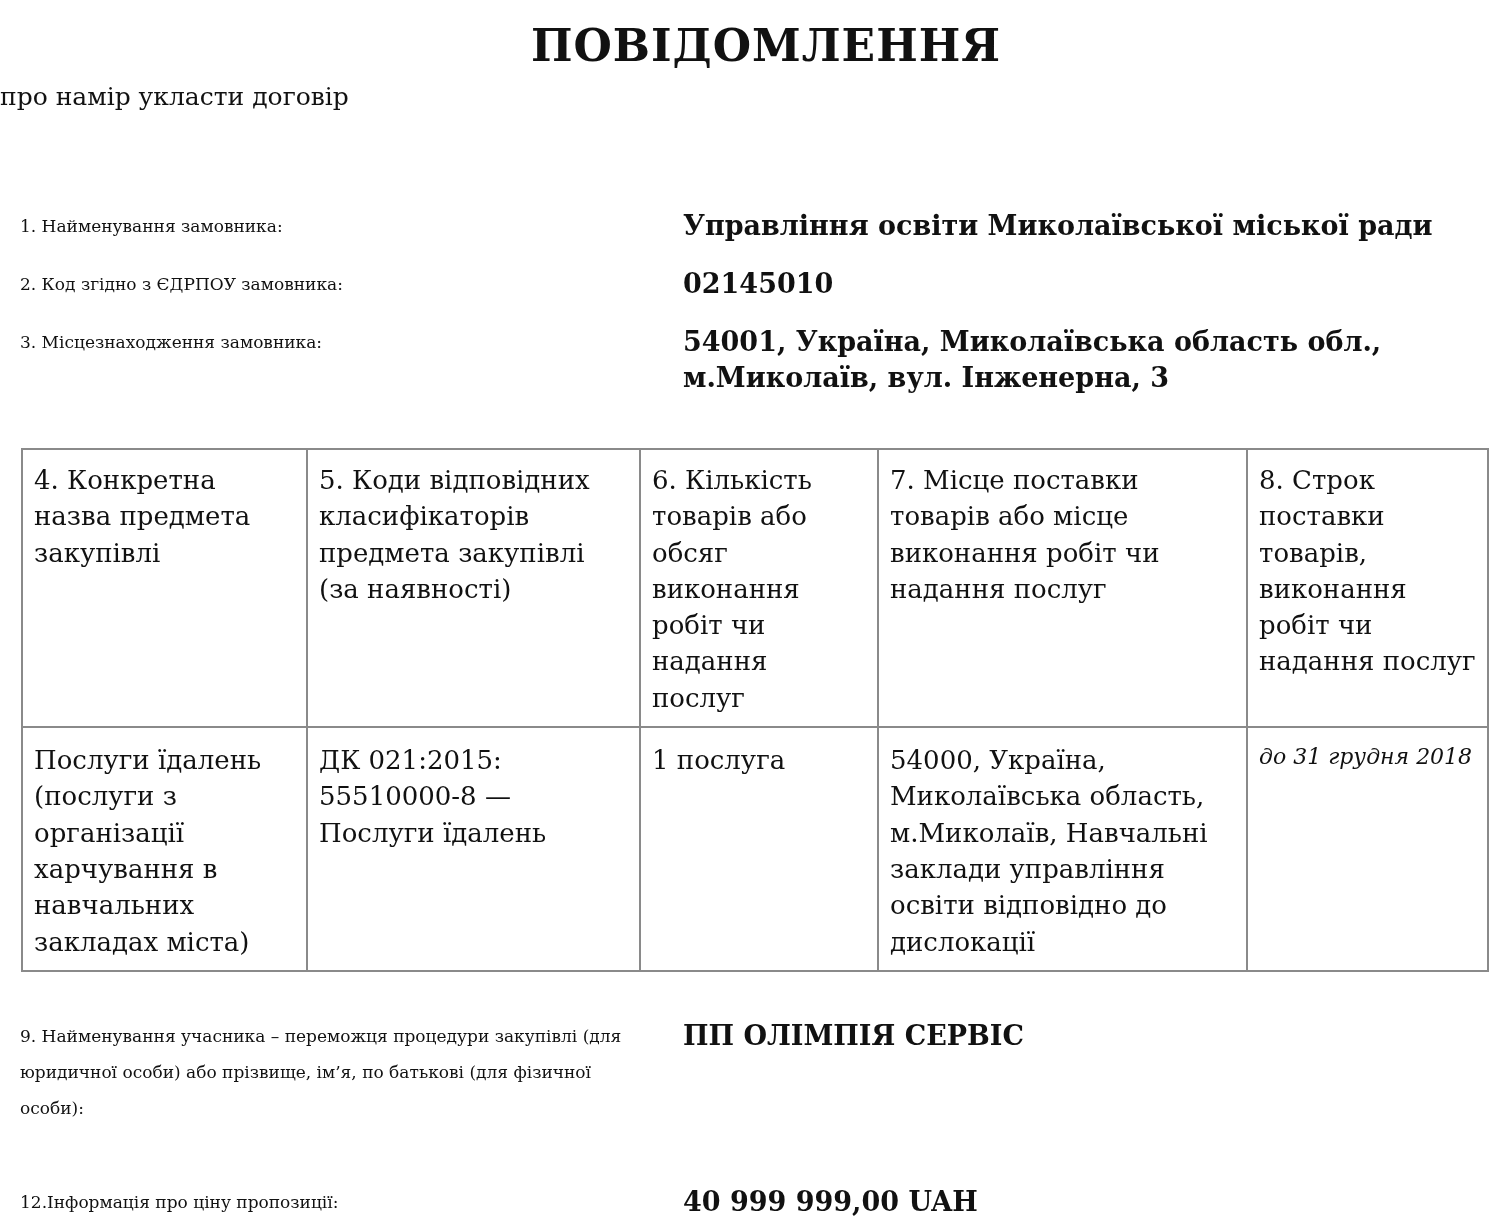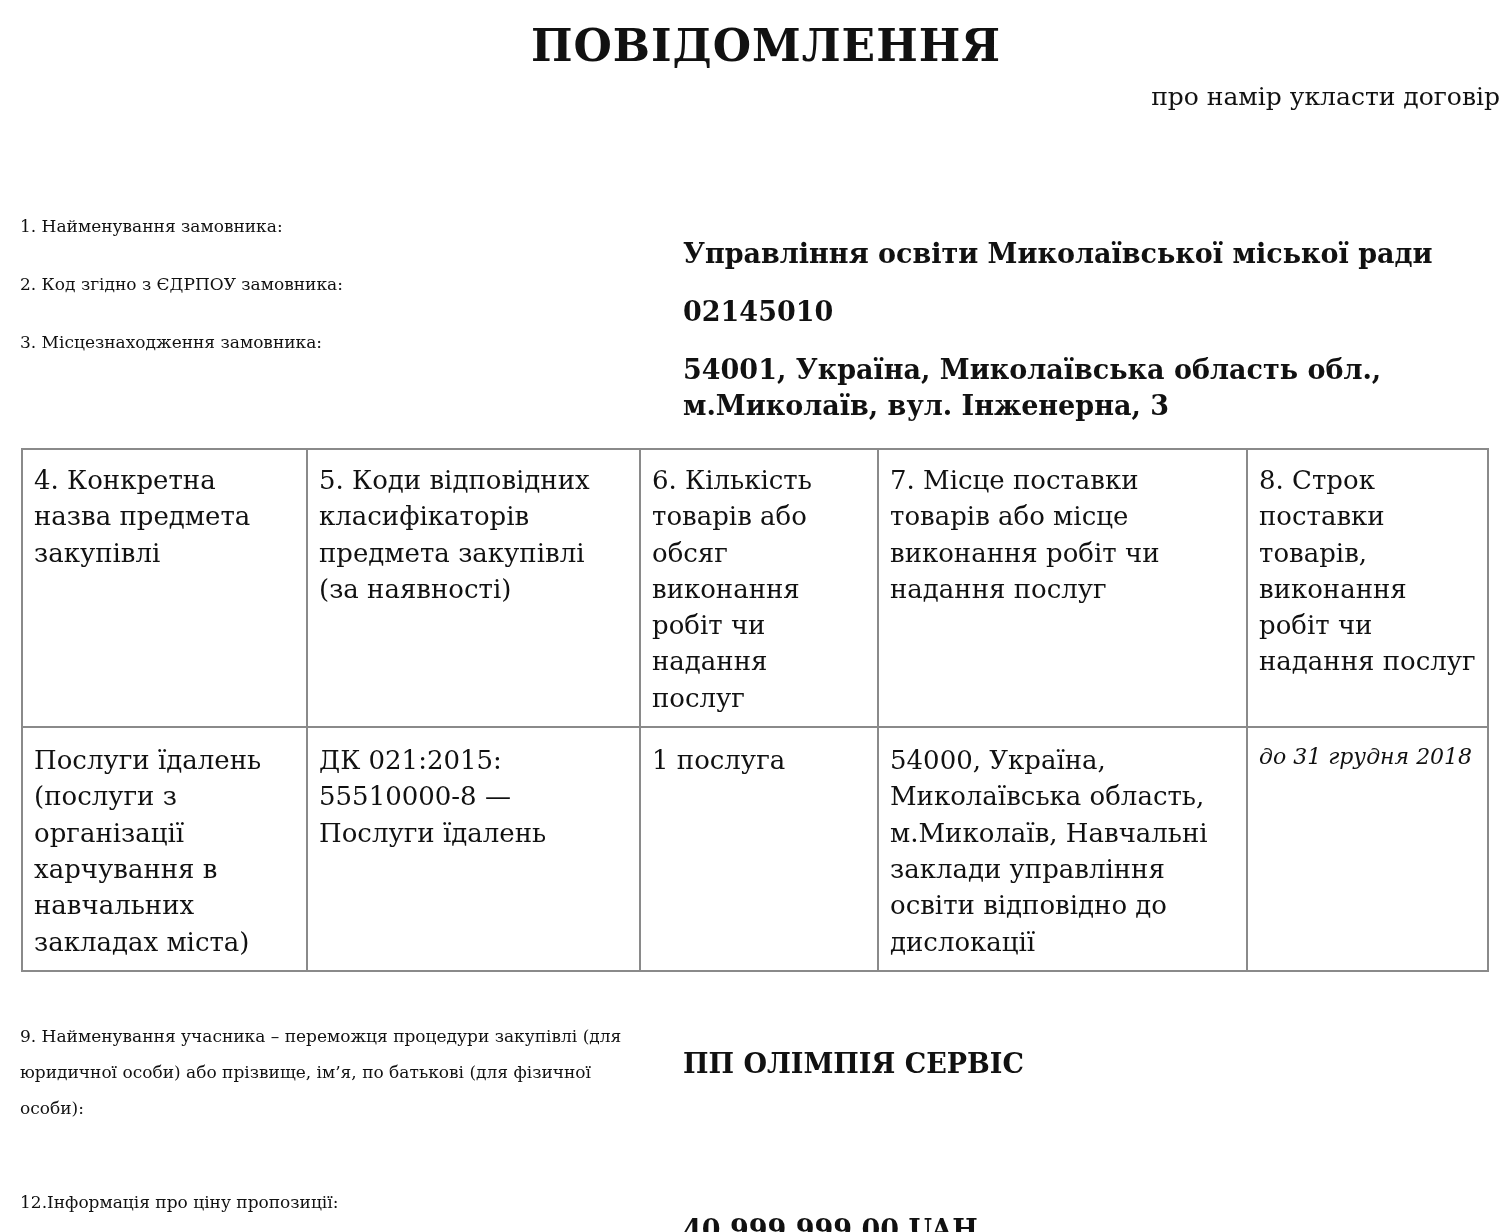--- a/index.html
+++ b/index.html
@@ -5,29 +5,29 @@
   html, body { margin: 0; padding: 0; background: #ffffff; }
   body {
     width: 1500px; height: 1232px; position: relative; overflow: hidden;
     font-family: "DejaVu Serif", serif; color: #111;
   }
   .title {
     position: absolute; left: 16px; width: 1500px; top: 20px; text-align: center;
     font-size: 44px; font-weight: bold; letter-spacing: 1px; line-height: 52px;
   }
   .subtitle {
-    position: absolute; left: 0; width: 1500px; top: 80px; text-align: right;
+    position: absolute; left: 0; width: 1500px; top: 80px; text-align: left;
     font-size: 25px; line-height: 34px;
   }
   .row { position: absolute; left: 0; width: 1500px; }
   .lbl {
     position: absolute; left: 20px; font-size: 17px; line-height: 36px; width: 630px;
   }
   .val {
-    position: absolute; left: 683px; font-size: 27px; line-height: 36px; font-weight: bold; width: 790px; margin-top: 28px;
+    position: absolute; left: 683px; font-size: 27px; line-height: 36px; font-weight: bold; width: 790px;
   }
   table.t {
     position: absolute; left: 21px; top: 448px; width: 1466px;
     border-collapse: collapse; table-layout: fixed;
     font-size: 26px; line-height: 36.3px;
   }
   table.t td {
     border: 2px solid #8a8a8a; vertical-align: top; padding: 12px 10px 10px 11px;
   }
   table.t tr.head td { height: 252px; border-radius: 27px; }

